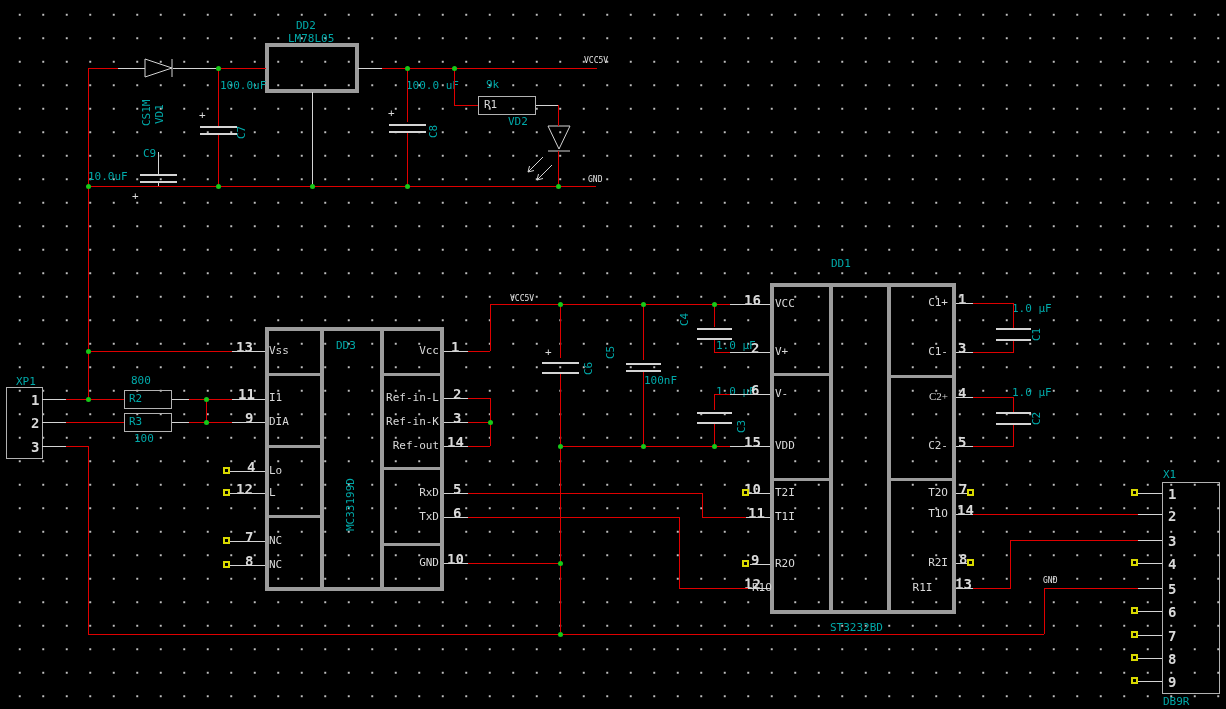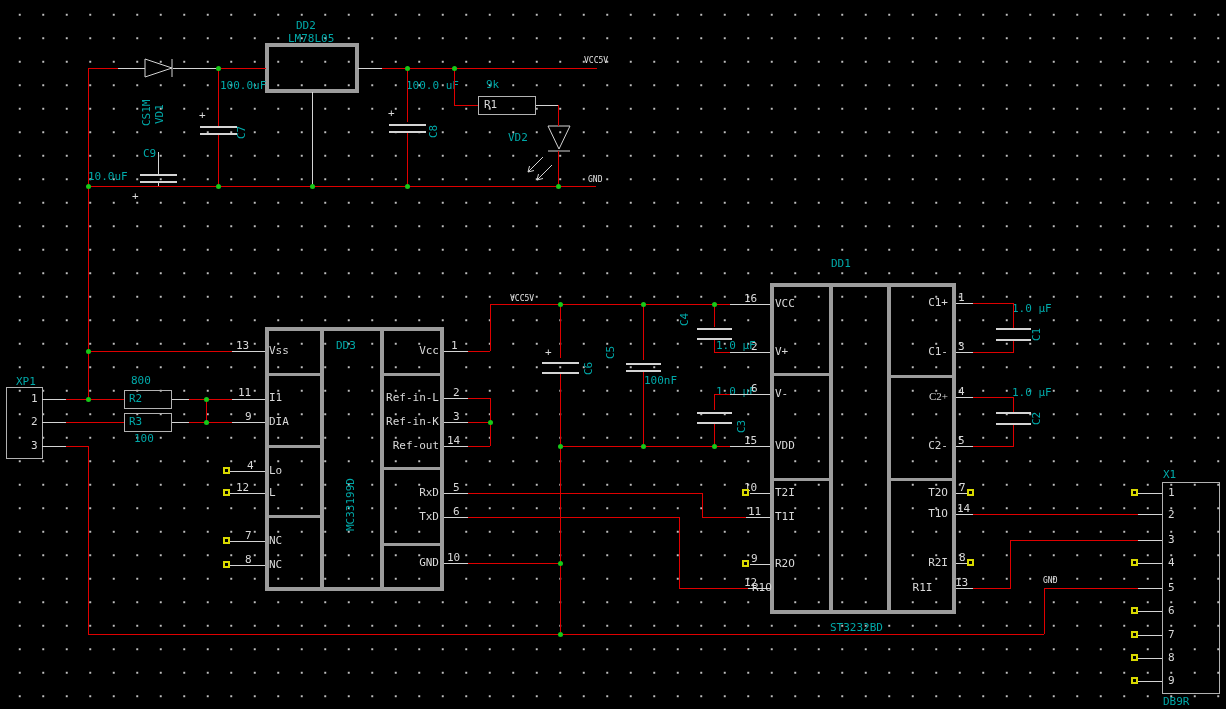--- a/index.html
+++ b/index.html
@@ -10,21 +10,21 @@
   .wire-h{position:absolute;height:1px;}
   .wire-v{position:absolute;width:1px;}
   .red{background:#df0000;}
   .wht{background:#d4d4d4;}
   .plate{position:absolute;height:2px;background:#d4d4d4;}
   .junction{position:absolute;width:5px;height:5px;margin:-2px 0 0 -2px;background:#17c917;border-radius:50%;}
   .nc{position:absolute;width:7px;height:7px;margin:-4px 0 0 -4px;border:2px solid #d9d900;background:#000;box-sizing:border-box;}
   .lbl{position:absolute;line-height:1;white-space:pre;}
   .cyan{color:#00a9a9;font-size:11px;}
   .whtxt{color:#d9d9d9;font-size:11px;}
-  .num{color:#d9d9d9;font-size:11px;}
+  .num{color:#d9d9d9;font-size:14px;font-weight:bold;}
   .net{color:#e4e4e4;font-size:8px;letter-spacing:0;}
   .ra{text-align:right;}
   .vtext{writing-mode:vertical-rl;transform:rotate(180deg);}
   .box{position:absolute;border:1px solid #b2b2b2;box-sizing:border-box;}
   .chip{position:absolute;border:4px solid #9c9c9c;box-sizing:border-box;}
   .divider{position:absolute;background:#9c9c9c;}
   svg.sym{position:absolute;left:0;top:0;pointer-events:none;}
 </style>
 </head>
 <body>
@@ -85,21 +85,21 @@
   <div class="lbl cyan" style="left:406px;top:80px;">100.0 uF</div>
   <div class="lbl cyan vtext" style="left:428px;top:122px;height:16px;">C8</div>
   <div class="lbl whtxt" style="left:388px;top:108px;">+</div>
 
   <div class="lbl cyan" style="left:143px;top:148px;">C9</div>
   <div class="lbl cyan" style="left:88px;top:171px;">10.0uF</div>
   <div class="lbl whtxt" style="left:132px;top:191px;">+</div>
 
   <div class="lbl cyan" style="left:486px;top:79px;">9k</div>
   <div class="lbl whtxt" style="left:484px;top:99px;">R1</div>
-  <div class="lbl cyan" style="left:508px;top:132px;text-align:right;">VD2</div>
+  <div class="lbl cyan" style="left:508px;top:116px;text-align:right;">VD2</div>
 
   <div class="lbl net" style="left:584px;top:57px;">VCC5V</div>
   <div class="lbl net" style="left:588px;top:176px;">GND</div>
 
   <div class="lbl cyan" style="left:16px;top:376px;">XP1</div>
   <div class="lbl num" style="left:31px;top:393px;">1</div>
   <div class="lbl num" style="left:31px;top:416px;">2</div>
   <div class="lbl num" style="left:31px;top:440px;">3</div>
 
   <div class="lbl cyan" style="left:131px;top:375px;">800</div>

